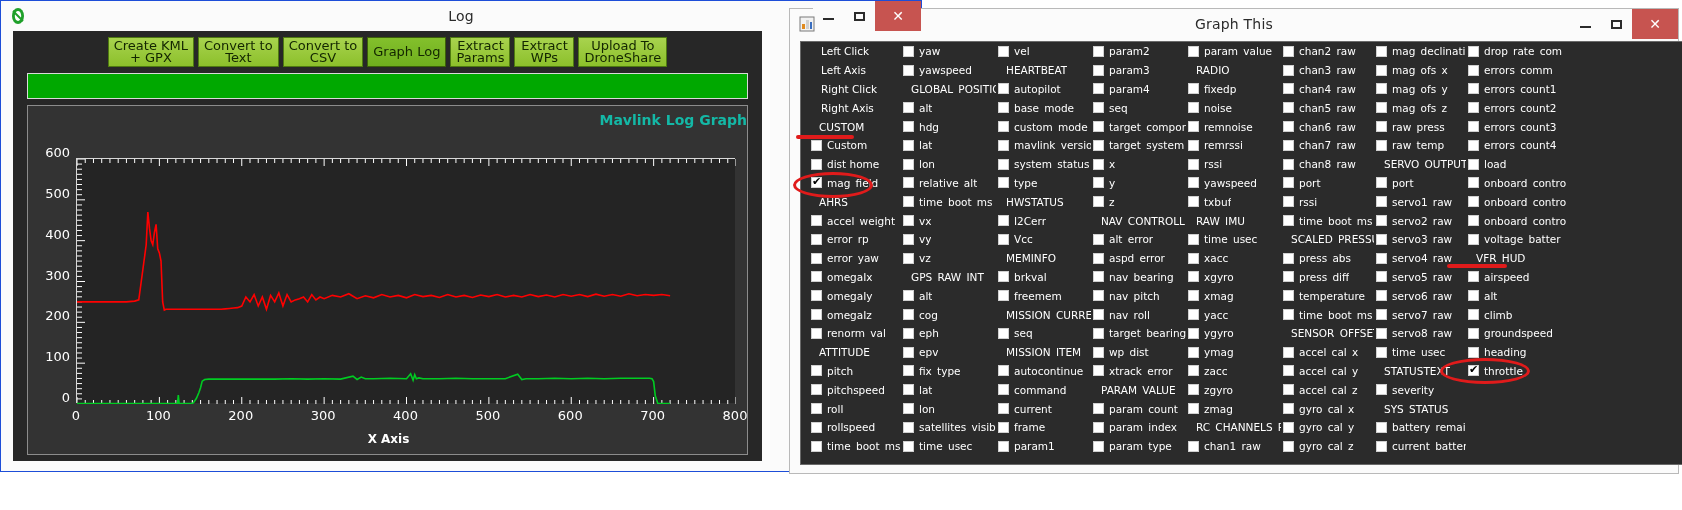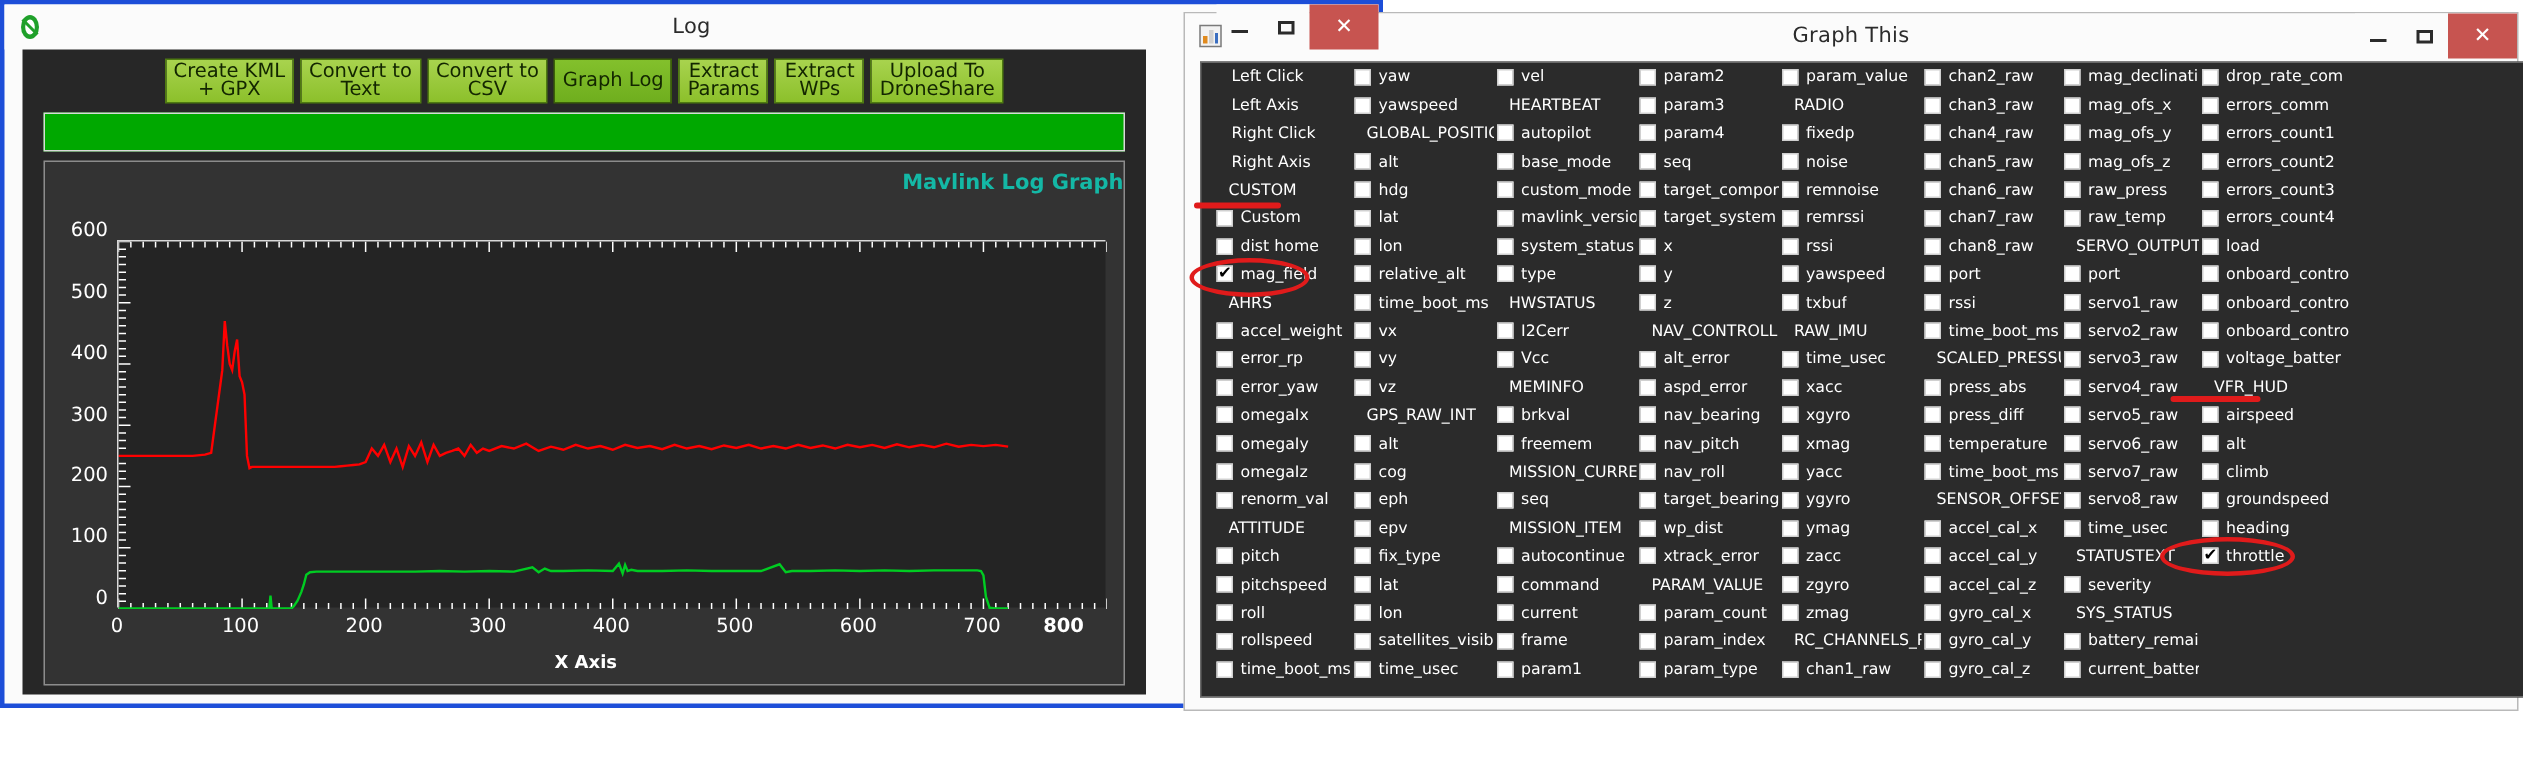--- a/index.html
+++ b/index.html
@@ -27,21 +27,21 @@
   .win-buttons { position: absolute; right: 0; top: 0; height: 30px; display: flex; z-index: 3; }
   .win-btn {
     width: 31px; height: 30px; display: flex; align-items: center; justify-content: center;
     background: #fbfbfb; color: #2b2b2b; font-size: 13px; line-height: 1;
   }
   .win-btn.close { background: #c75450; color: #ffffff; width: 46px; font-size: 14px; }
   .dash { width: 11px; height: 2px; background: #2b2b2b; display:block; margin-top:6px;}
   .sq { width: 11px; height: 9px; border: 2px solid #2b2b2b; display:block; }
 
   
-  #log-window { left: 0; top: 0; width: 922px; height: 472px; border:3px solid #1d4ed8; }
+  #log-window { left: 0; top: 0; width: 922px; height: 472px; border:1px solid #1d4ed8; }
   #log-body { position:absolute; left:12px; top:30px; width:749px; height:430px; background:#272727; }
 
   .toolbar { position:absolute; left:0; top:6px; width:100%; height:30px; display:flex; gap:4px; justify-content:center;}
   .tbtn {
     min-width: 60px; padding: 2px 5px; height: 30px;
     background: linear-gradient(#a8d34e, #8cc02b);
     border: 1px solid #4e7a10; color:#132600; font-size:13px; line-height:12px;
     display:flex; flex-direction:column; align-items:center; justify-content:center;
     text-align:center; font-family:"DejaVu Sans", sans-serif;
     white-space: pre-line;
@@ -379,21 +379,21 @@
         </div>
         <div class="xlabels" id="x-labels">
             <div class="xlab" style="left: 48px;">0</div>
             <div class="xlab" style="left: 130.375px;">100</div>
             <div class="xlab" style="left: 212.75px;">200</div>
             <div class="xlab" style="left: 295.125px;">300</div>
             <div class="xlab" style="left: 377.5px;">400</div>
             <div class="xlab" style="left: 459.875px;">500</div>
             <div class="xlab" style="left: 542.25px;">600</div>
             <div class="xlab" style="left: 624.625px;">700</div>
-            <div class="xlab" style="left: 679px; font-weight: bold;">800</div>
+            <div class="xlab" style="left: 707px;">800</div>
           </div>
         <div class="xaxis-title">X Axis</div>
       </div>
     </div>
   </div>
 
   <div class="window" id="graph-window">
     <div class="titlebar">
       <span class="win-icon">
         <svg width="18" height="18" viewBox="0 0 18 18">

